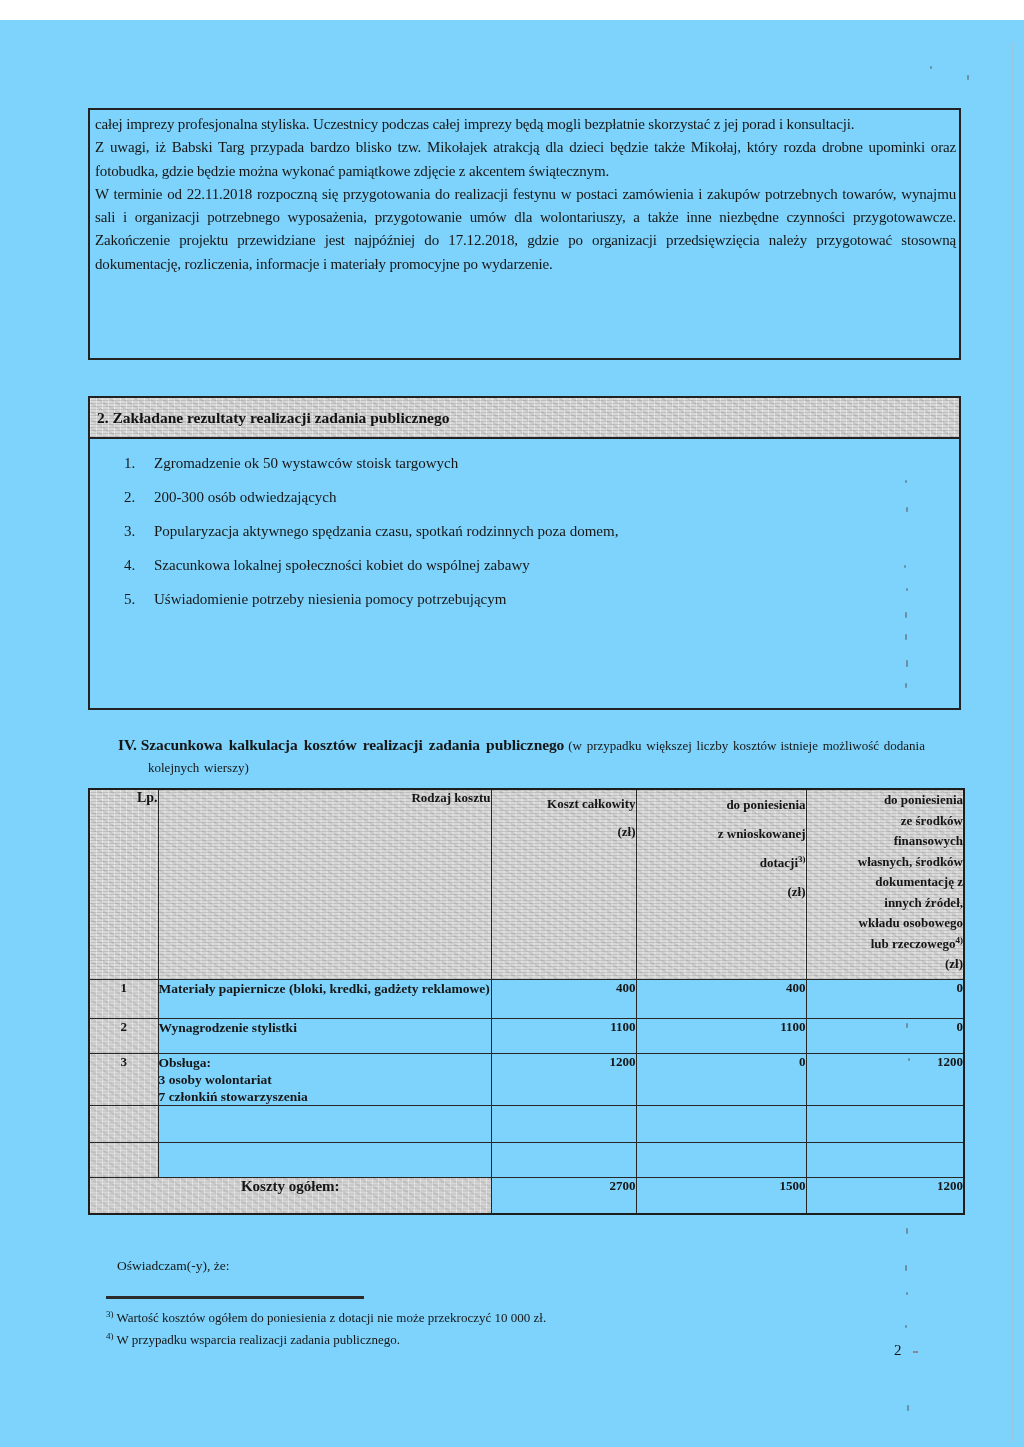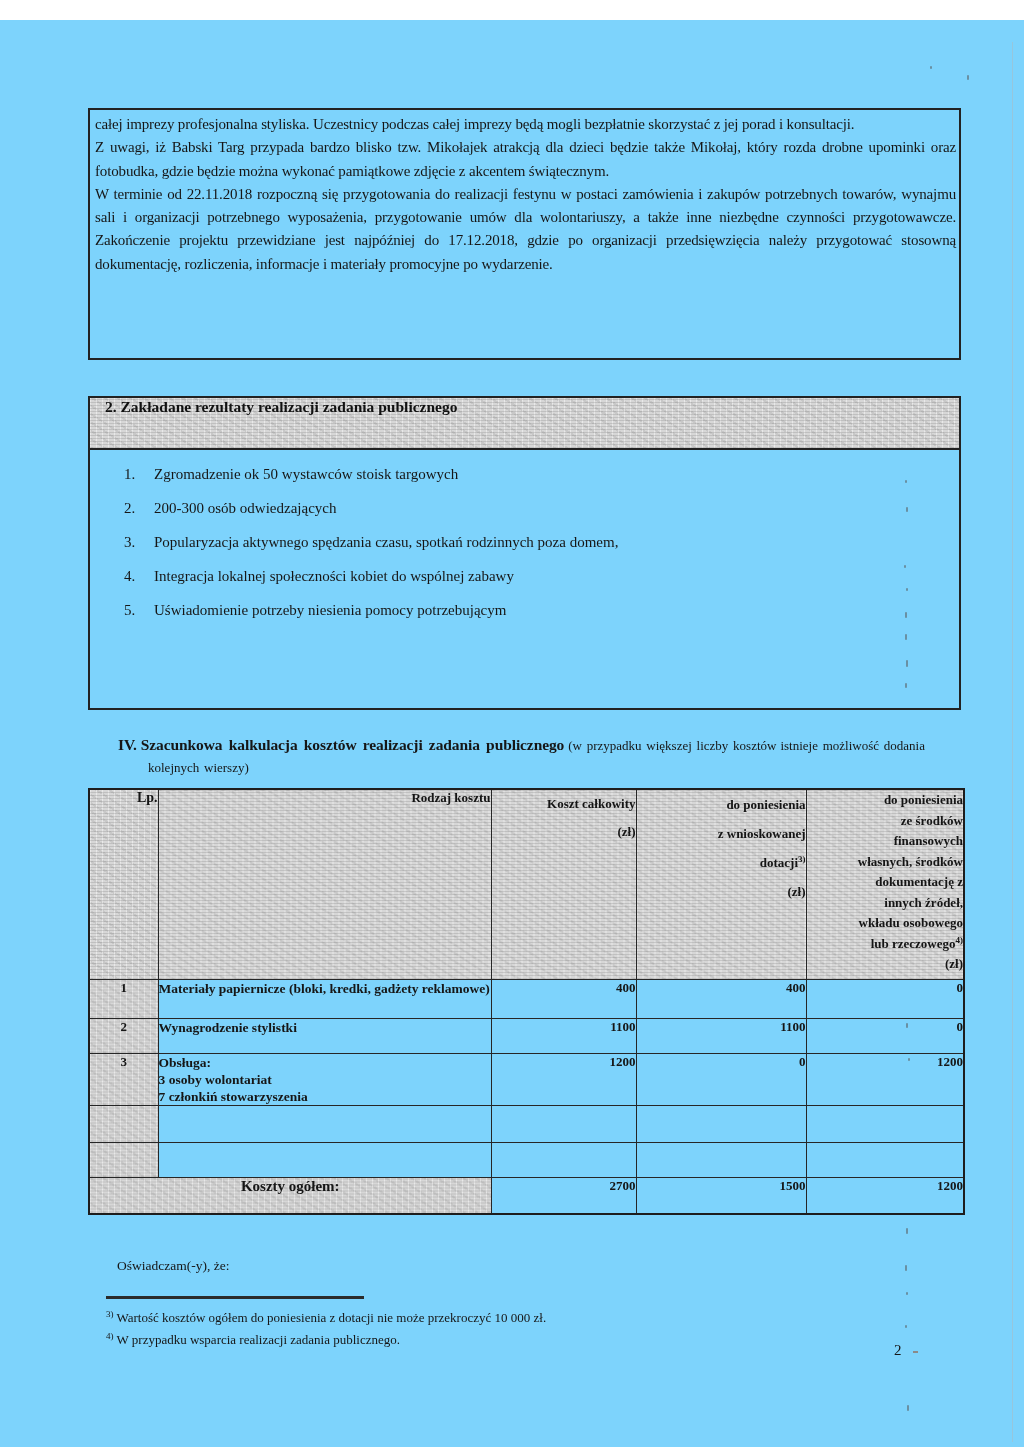--- a/index.html
+++ b/index.html
@@ -20,22 +20,22 @@
   }
   .box { position:absolute; border:2px solid #222; box-sizing:border-box; }
 
   
   .intro-box { left:88px; top:88px; width:873px; height:252px; padding:3px 3px 0 5px; }
   .jpara { margin:0; text-align:justify; font-size:15px; line-height:23.3px; letter-spacing:-0.15px; }
 
   
   .results-box { left:88px; top:376px; width:873px; height:314px; }
   .section-bar {
-    height:52px; border-bottom:2px solid #222; box-sizing:border-box;
-    display:flex; padding-left:15px;
+    height:41px; border-bottom:2px solid #222; box-sizing:border-box;
+    display:flex; align-items:center; padding-left:7px;
     font-weight:bold; font-size:15.5px; color:#111;
   }
   .results-list { padding-top:14px; }
   .result-item { display:flex; margin-bottom:14px; font-size:15px; line-height:20px; }
   .result-item .num { flex:none; width:26px; margin-left:34px; }
   .result-item .txt { margin-left:4px; }
 
   
   .costs-heading { position:absolute; left:118px; top:714px; width:792px; line-height:21px; }
   .hang { padding-left:30px; text-indent:-30px; }
@@ -99,21 +99,21 @@
       <div class="result-item">
         <span class="num">2.</span>
         <span class="txt">200-300 osób odwiedzających</span>
       </div>
       <div class="result-item">
         <span class="num">3.</span>
         <span class="txt">Popularyzacja aktywnego spędzania czasu, spotkań rodzinnych poza domem,</span>
       </div>
       <div class="result-item">
         <span class="num">4.</span>
-        <span class="txt">Integracja lokalnej społeczności kobiet do wspólnej zabawy</span>
+        <span class="txt">Szacunkowa lokalnej społeczności kobiet do wspólnej zabawy</span>
       </div>
       <div class="result-item">
         <span class="num">5.</span>
         <span class="txt">Uświadomienie potrzeby niesienia pomocy potrzebującym</span>
       </div>
     </div>
   </div>
 
   <div class="costs-heading hang">
     <span class="hbold">IV.</span>

